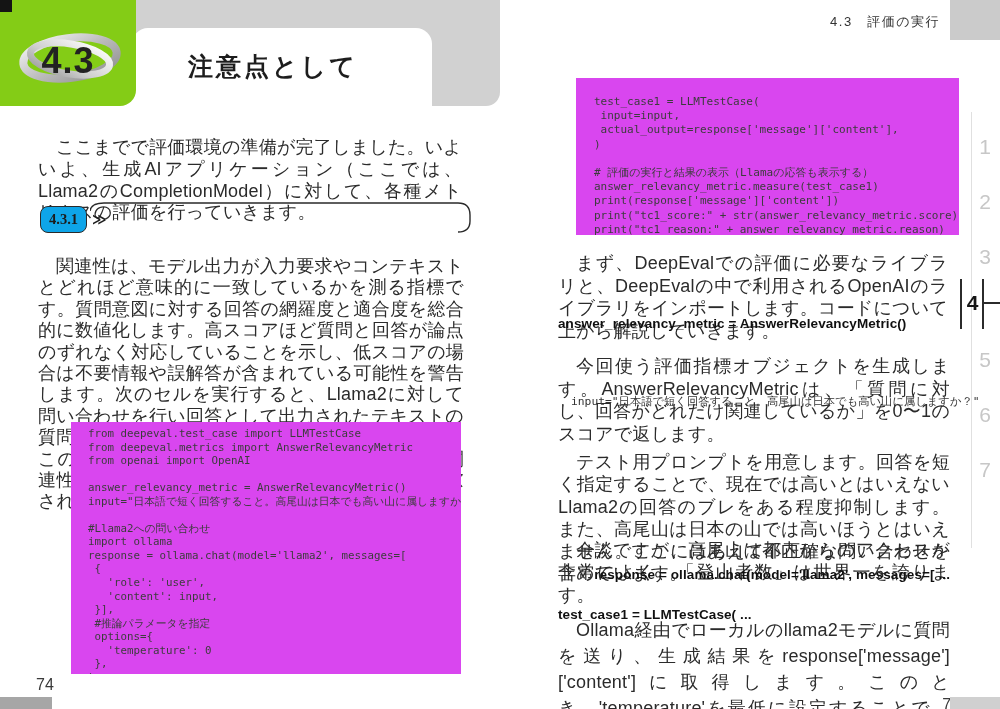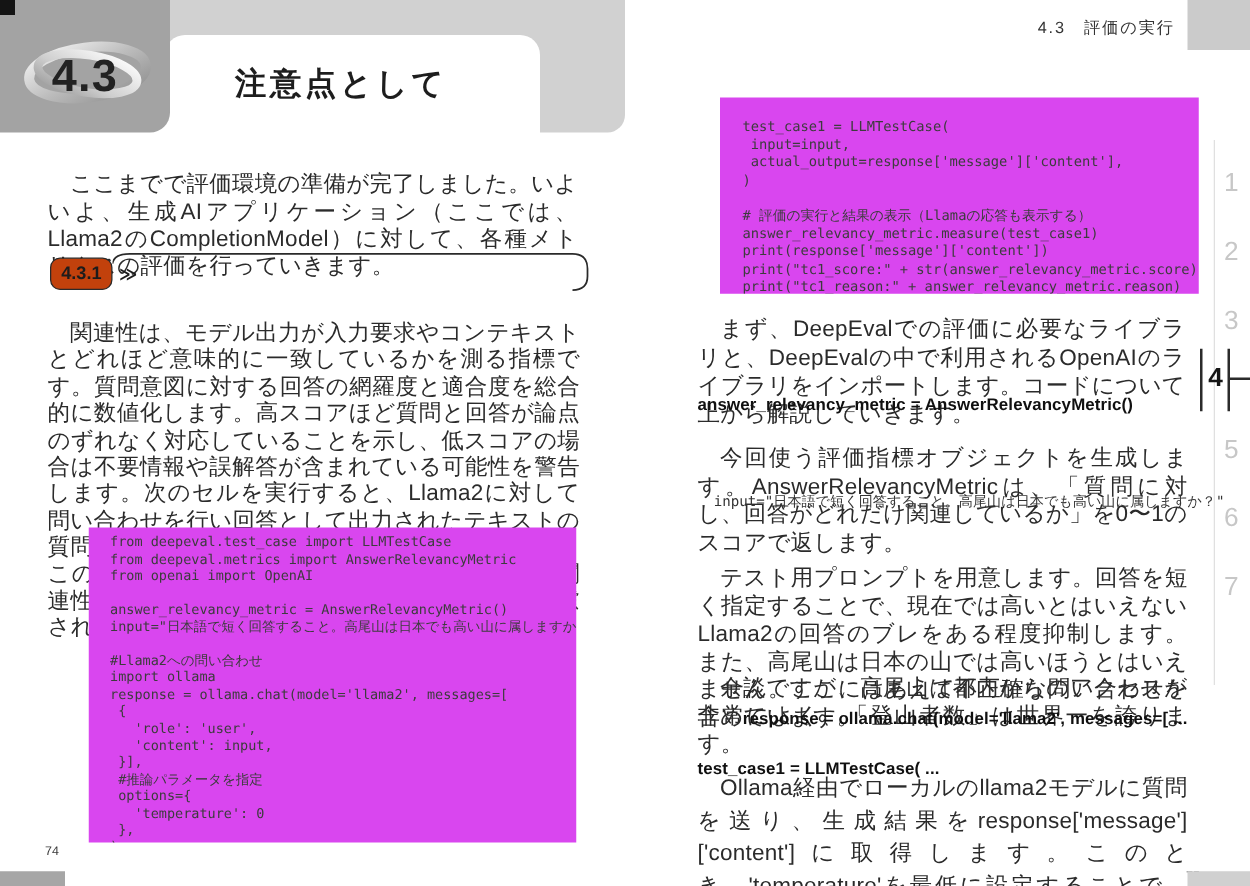--- a/index.html
+++ b/index.html
@@ -6,35 +6,35 @@
   body {
     width:1000px; height:709px; position:relative; overflow:hidden;
     background:#ffffff;
     font-family:"Liberation Sans","DejaVu Sans",sans-serif;
     color:#2b2b2b;
   }
   .abs { position:absolute; }
 
   
   .band        { left:135px; top:0; width:365px; height:106px; background:#d1d1d1; border-radius:0 0 14px 0; }
-  .chapter-block { left:0; top:0; width:136px; height:106px; background:#a3a3a3; border-radius:0 0 16px 0; z-index:3; }
+  .chapter-block { left:0; top:0; width:136px; height:106px; background:#84cc16; border-radius:0 0 16px 0; z-index:3; }
   .corner-sq   { left:0; top:0; width:12px; height:12px; background:#141414; z-index:4; }
   .title-card  { left:132px; top:28px; width:300px; height:104px; background:#ffffff; border-radius:16px; z-index:2; }
   .chapter-num { left:14px; top:40px; width:108px; text-align:center; font-size:36px; font-weight:600; color:#222; z-index:2; letter-spacing:1px; }
   .ribbon      { left:18px; top:26px; z-index:1; }
   .page-title  { left:188px; top:50px; font-size:25px; font-weight:700; letter-spacing:3px; color:#1d1d1d; z-index:5; }
 
   
   .jp-para { font-size:18px; line-height:21.8px; text-align:justify; text-indent:1em; letter-spacing:0.2px; color:#2b2b2b; }
   .intro   { left:38px;  top:119px; width:424px; }
   .body431 { left:38px;  top:238px; width:426px; line-height:21.4px; }
 
   
   .subhead-row { left:40px; top:202px; width:440px; height:34px; display:flex; align-items:center; z-index:2; }
-  .sub-box { border:1.6px solid #2a2a2a; border-radius:8px; padding:4px 8px; font-size:14.5px; font-weight:bold; background:#c2410c; position:relative; z-index:2; color:#1c1c1c; }
+  .sub-box { border:1.6px solid #2a2a2a; border-radius:8px; padding:4px 8px; font-size:14.5px; font-weight:bold; background:#0ea5e9; position:relative; z-index:2; color:#1c1c1c;font-family:Liberation Serif, serif; }
   .sub-chevron { font-size:14px; font-weight:bold; margin:0 6px 0 5px; color:#1c1c1c; z-index:2; position:relative;}
   .sub-title { font-size:15.5px; font-weight:bold; letter-spacing:0.5px; color:#1c1c1c; z-index:2; position:relative;}
   .sub-outline { left:90px; top:199px; z-index:1; }
 
   
   pre.codeblock {
     margin:16px; box-sizing:border-box; background:#d946ef; color:#3c3c3c;
     font-family:"DejaVu Sans Mono","Liberation Mono",monospace; overflow:hidden;
   }
   .code1 { left:55px;  top:406px; width:390px; height:252px; font-size:10.8px; line-height:13.55px; padding:5px 0 0 17px; }
@@ -48,21 +48,21 @@
   .inline-h1 { left:558px; top:316px; width:392px; }
   .para-metric { left:558px; top:337px; width:392px; line-height:22.5px; }
   .code-inline { left:571px; top:394px; font-family:"DejaVu Sans Mono","Liberation Mono",monospace; font-size:11.3px; color:#333; }
   .para-prompt { left:558px; top:432px; width:392px; line-height:22.3px;margin-top:19px; }
   .para-side   { left:558px; top:521px; width:392px; line-height:22.3px; }
   .inline-h2 { left:558px; top:567px; width:392px;text-align:right; }
   .inline-h3 { left:558px; top:607px; width:392px; }
   .para-ollama { left:558px; top:599px; width:392px; line-height:26px; }
 
   
-  .pg { font-size:10px; color:#3a3a3a; }
+  .pg { font-size:16px; color:#3a3a3a; }
   .pg-left  { left:36px;  top:676px; }
   .pg-right { left:920px; top:696px; width:40px; text-align:right; }
   .bar-bl { left:0;     top:697px; width:52px; height:12px; background:#a6a6a6; }
   .bar-br { left:950px; top:697px; width:50px; height:12px; background:#d0d0d0; }
 
   
   .rail-line { left:971px; top:112px; width:1px; height:436px; background:#e0e0e0; }
   .tab { width:18px; text-align:center; font-size:21px; color:#c7c7c7; z-index:2; }
   .t1 { left:976px; top:135px; } .t2 { left:976px; top:190px; } .t3 { left:976px; top:245px; }
   .t5 { left:976px; top:348px; } .t6 { left:976px; top:403px; } .t7 { left:976px; top:458px; }

